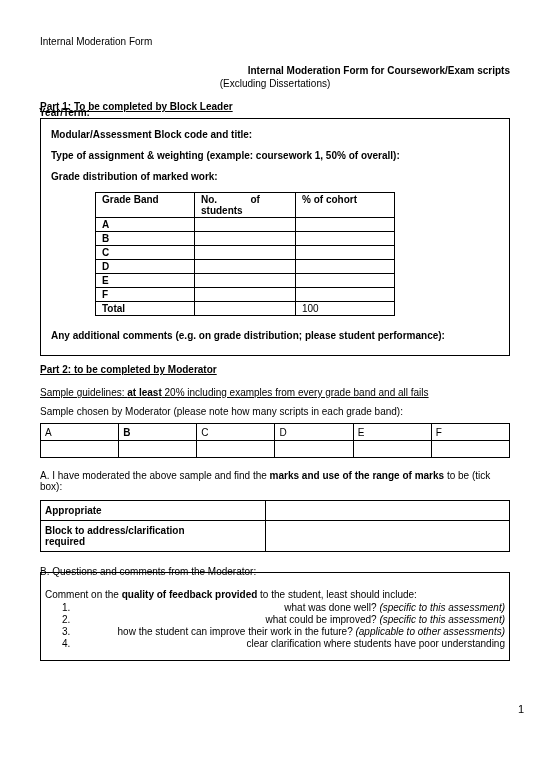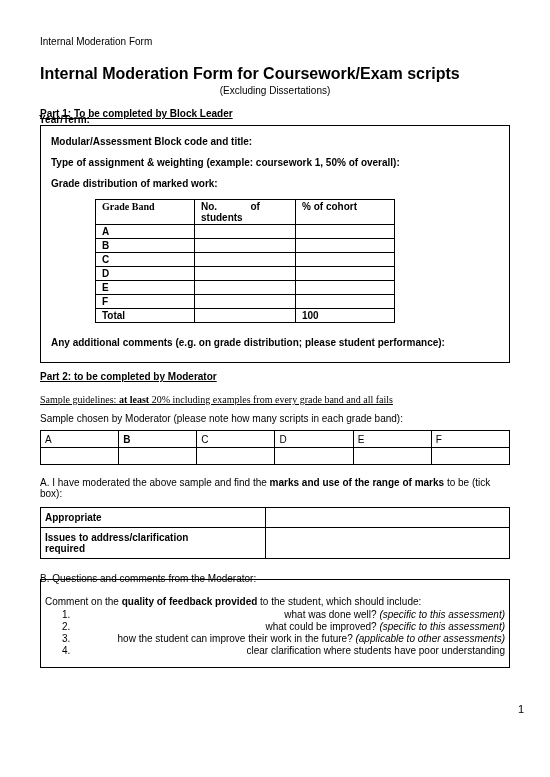--- a/index.html
+++ b/index.html
@@ -16,23 +16,23 @@
   }
   .page {
     padding: 36px 40px 20px 40px;
     box-sizing: border-box;
   }
   .hdr-small {
     font-size: 10px;
     margin-bottom: 18px;
   }
   .title {
-    text-align: left;
-    font-weight: bold;
-    font-size: 16px;
+    text-align: right;
+    font-weight: bold;
+    font-size: 10px;
     margin-bottom: 2px;
   }
   .subtitle {
     text-align: center;
     font-size: 10px;
     margin-bottom: 12px;
   }
   .part {
     font-weight: bold;
     text-decoration: underline;
@@ -59,37 +59,36 @@
   }
   table.grade th, table.grade td {
     border: 1px solid #000;
     padding: 1px 6px;
     text-align: left;
     vertical-align: top;
   }
   table.grade th {
     font-weight: bold;
   }
-  .th-gb { width: 86px; font-family: Liberation Serif, serif; }
+  .th-gb { width: 86px; }
   .td-a  { font-weight: bold; width: 86px; }
   .th-ns { width: 88px; }
   .th-pc { width: 86px; }
   .addl {
     font-weight: bold;
     text-align: justify;
     margin-bottom: 14px;
   }
   .bridge {
     font-weight: bold;
     text-decoration: underline;
     margin: -2px 0 10px 0;
   }
   .sampleguide {
     margin: 6px 0 8px 0;
-    font-family: Liberation Serif, serif;
   }
   .sampleguide .u { text-decoration: underline; }
   .sampletxt { margin-bottom: 6px; }
   table.sample {
     width: 100%;
     border-collapse: collapse;
     margin-bottom: 12px;
   }
   table.sample td {
     border: 1px solid #000;
@@ -185,21 +184,21 @@
             <td></td>
           </tr>
       <tr>
             <td class="td-a">F</td>
             <td></td>
             <td></td>
           </tr>
       <tr>
             <td class="td-a">Total</td>
             <td></td>
-            <td style="font-weight:bold">100</td>
+            <td style="font-weight:normal">100</td>
           </tr>
     </tbody>
       </table>
 
     <div class="addl">Any additional comments (e.g. on grade distribution; please student performance):</div>
   </div>
 
 
   <div class="part">Part 2: to be completed by Moderator</div>
 
@@ -234,32 +233,32 @@
     <span>A.  I have moderated the above sample and find the </span><b>marks and use of the range of marks</b><span> to be (tick box):</span>
   </div>
 
   <table class="appro">
     <tbody>
         <tr>
       <td class="lbl">Appropriate</td>
           <td></td>
     </tr>
     <tr>
-      <td class="lbl"><span>Issues to address/clarification</span><br><span>required</span></td>
+      <td class="lbl"><span>Block to address/clarification</span><br><span>required</span></td>
           <td></td>
     </tr>
   </tbody>
     </table>
 
   <div class="sectB">B.  Questions and comments from the Moderator:</div>
 
   <div class="commentbox">
     <div style="height:10px"></div>
     <div class="lead">
-      <span>Comment on the </span><b>quality of feedback provided</b><span> to the student, which should include:</span>
+      <span>Comment on the </span><b>quality of feedback provided</b><span> to the student, least should include:</span>
     </div>
     <ol>
       <li><span>what was done well? </span><em class="it">(specific to this assessment)</em></li>
       <li><span>what could be improved? </span><em class="it">(specific to this assessment)</em></li>
       <li><span>how the student can improve their work in the future? </span><em class="it">(applicable to other assessments)</em></li>
       <li>clear clarification where students have poor understanding</li>
     </ol>
   </div>
 
 </div>

